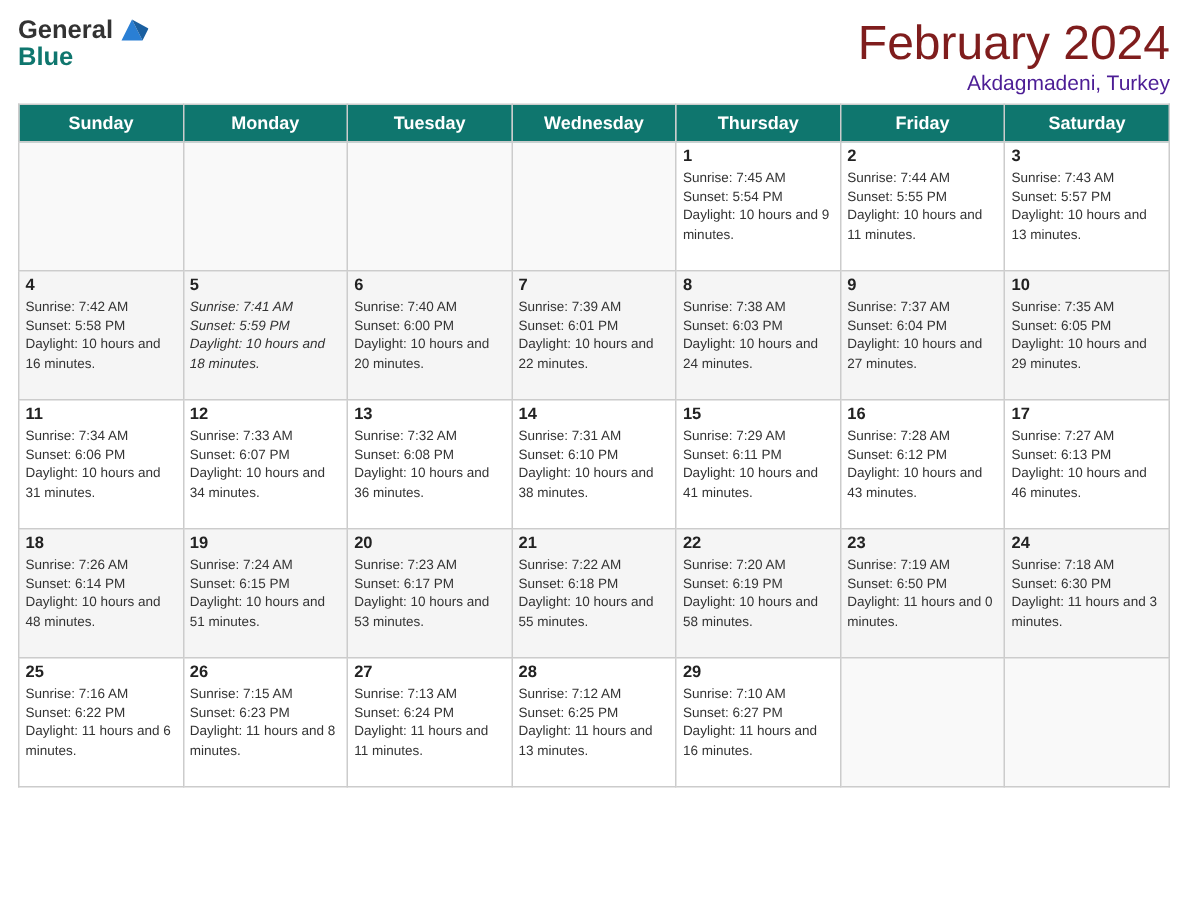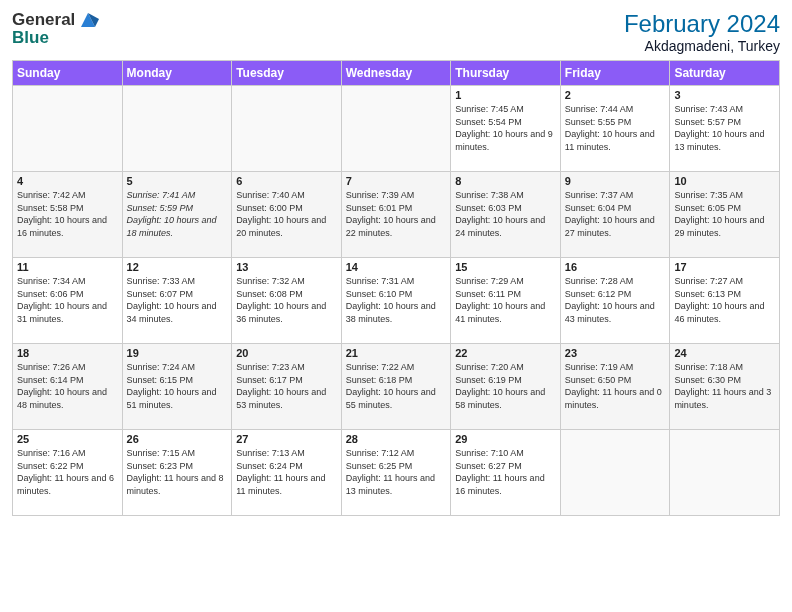--- a/index.html
+++ b/index.html
@@ -26,40 +26,40 @@
       display: flex;
       align-items: center;
       gap: 0;
     }
     .logo-general { color: #333; }
     .logo-blue { color: #1a6fb5; }
     .title-block {
       text-align: right;
     }
     .calendar-title {
-      font-size: 24px;
+      font-size: 32px;
       font-weight: normal;
-      color: #0369a1;
+      color: #7f1d1d;
     }
     .calendar-subtitle {
       font-size: 14px;
-      color: #0f172a;
+      color: #4c1d95;
     }
     table {
       width: 100%;
       border-collapse: collapse;
       table-layout: fixed;
     }
     thead tr th {
-      background: #8b5cf6;
+      background: #0f766e;
       color: #fff;
       font-size: 12px;
       font-weight: bold;
       padding: 5px 4px;
-      text-align: left;
+      text-align: center;
       border: 1px solid #ccc;
     }
     tbody tr td {
       border: 1px solid #ccc;
       vertical-align: top;
       padding: 3px 4px;
       font-size: 9.5px;
       color: #333;
       height: 86px;
     }

